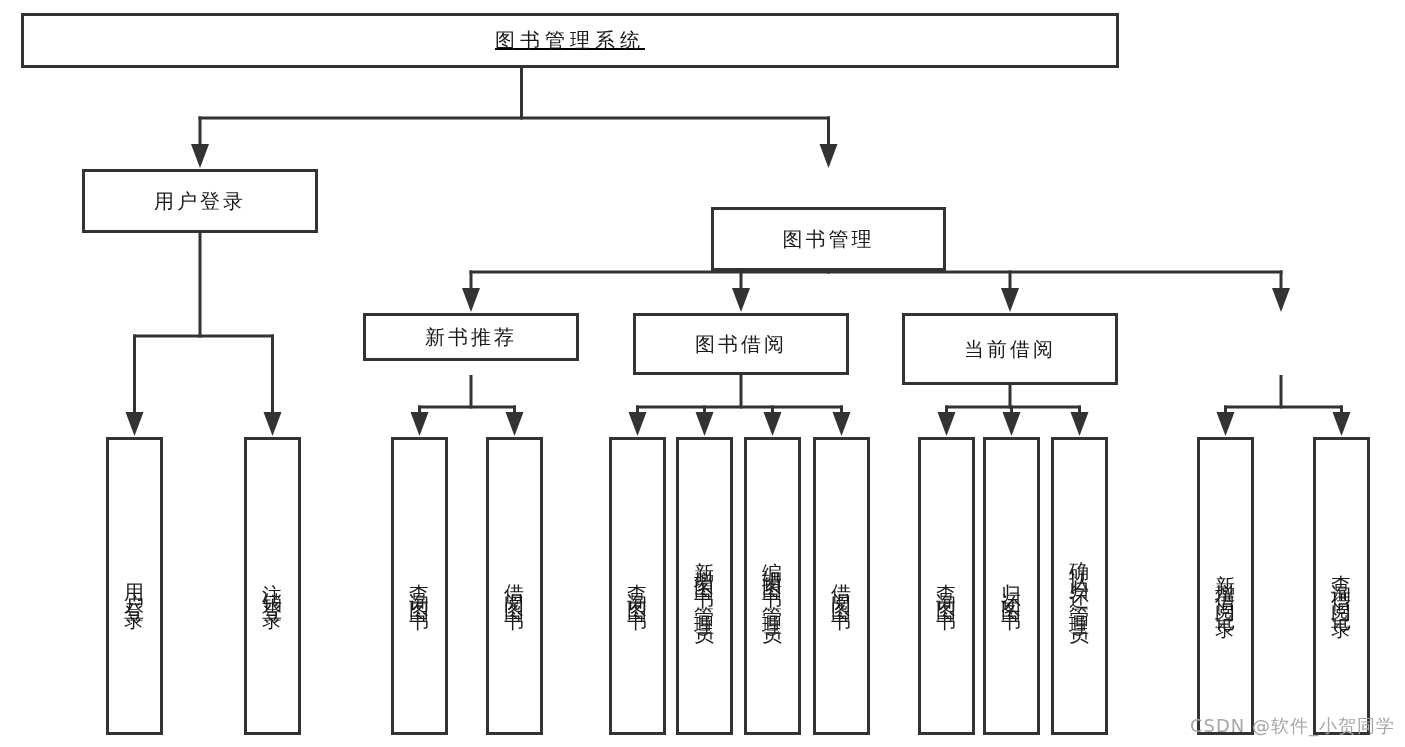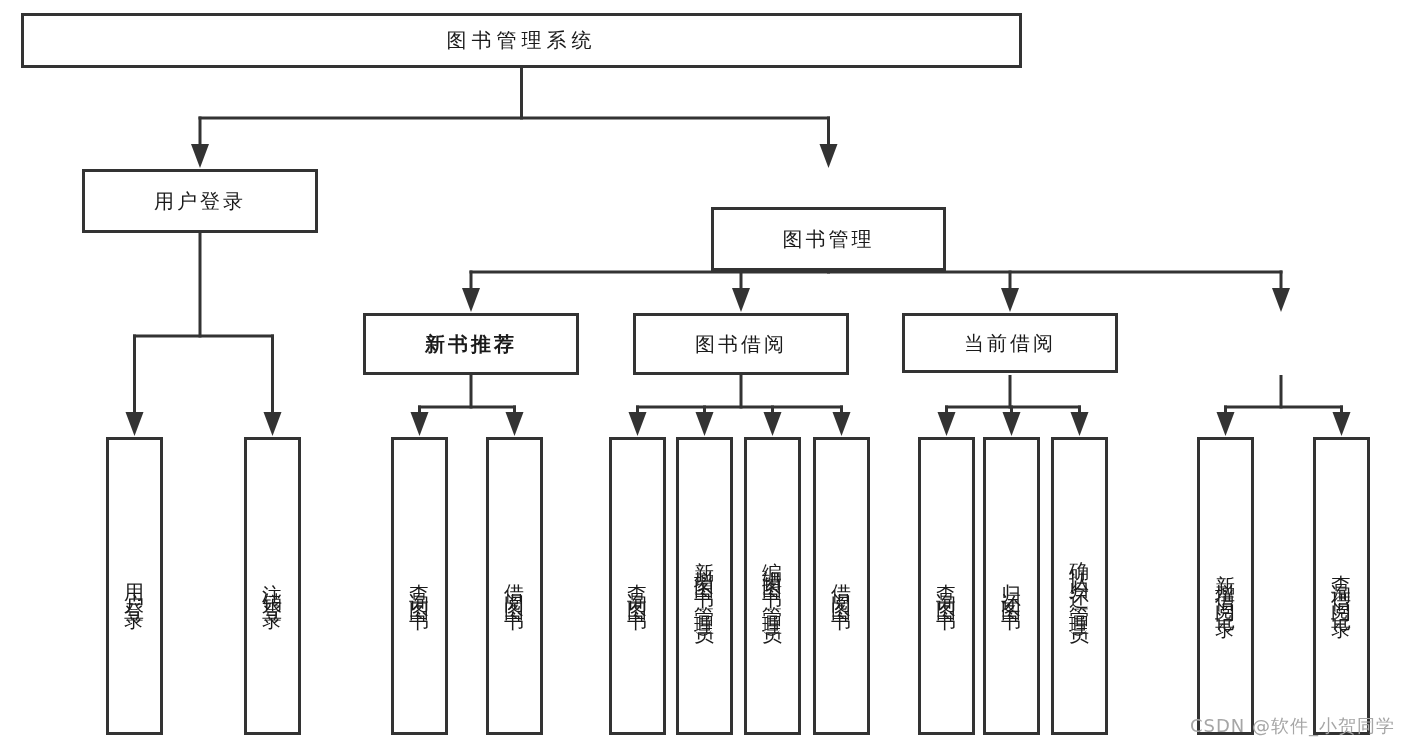--- a/index.html
+++ b/index.html
@@ -126,38 +126,38 @@
         <line x1="1281" y1="375" x2="1281" y2="408.5"></line>
         <line x1="1224" y1="407" x2="1343" y2="407"></line>
         <line x1="1225.5" y1="405.5" x2="1225.5" y2="428"></line>
         <polygon points="1216.5,412 1234.5,412 1225.5,436" stroke="none"></polygon>
         <line x1="1341.5" y1="405.5" x2="1341.5" y2="428"></line>
         <polygon points="1332.5,412 1350.5,412 1341.5,436" stroke="none"></polygon>
       </g>
     </g>
   </svg>
 
-  <div class="box" style="left:21px; top:13px; width:1001px; height:55px;">
+  <div class="box" style="left:21px; top:13px; width:1098px; height:55px;text-decoration:underline;">
     <span class="hlabel root-label">图书管理系统</span>
   </div>
 
   <div class="box l2" style="left:82px; top:169px; width:236px; height:64px;">
     <span class="hlabel">用户登录</span>
   </div>
   <div class="box l2" style="left:711px; top:169px; width:235px; height:64px;margin-top:38px;">
     <span class="hlabel">图书管理</span>
   </div>
 
-  <div class="box l3" style="left:363px; top:313px; width:216px; height:62px;font-weight:bold;">
+  <div class="box l3" style="left:363px; top:313px; width:216px; height:48px;">
     <span class="hlabel">新书推荐</span>
   </div>
   <div class="box l3" style="left:633px; top:313px; width:216px; height:62px;justify-content:center;">
     <span class="hlabel">图书借阅</span>
   </div>
-  <div class="box l3" style="left:902px; top:313px; width:216px; height:60px;">
+  <div class="box l3" style="left:902px; top:313px; width:216px; height:72px;">
     <span class="hlabel">当前借阅</span>
   </div>
 
   <div class="box leaf" style="left:106px;">
     <span class="vlabel">用户登录</span>
   </div>
   <div class="box leaf" style="left:244px;">
     <span class="vlabel">注销登录</span>
   </div>
   <div class="box leaf" style="left:391px;">

